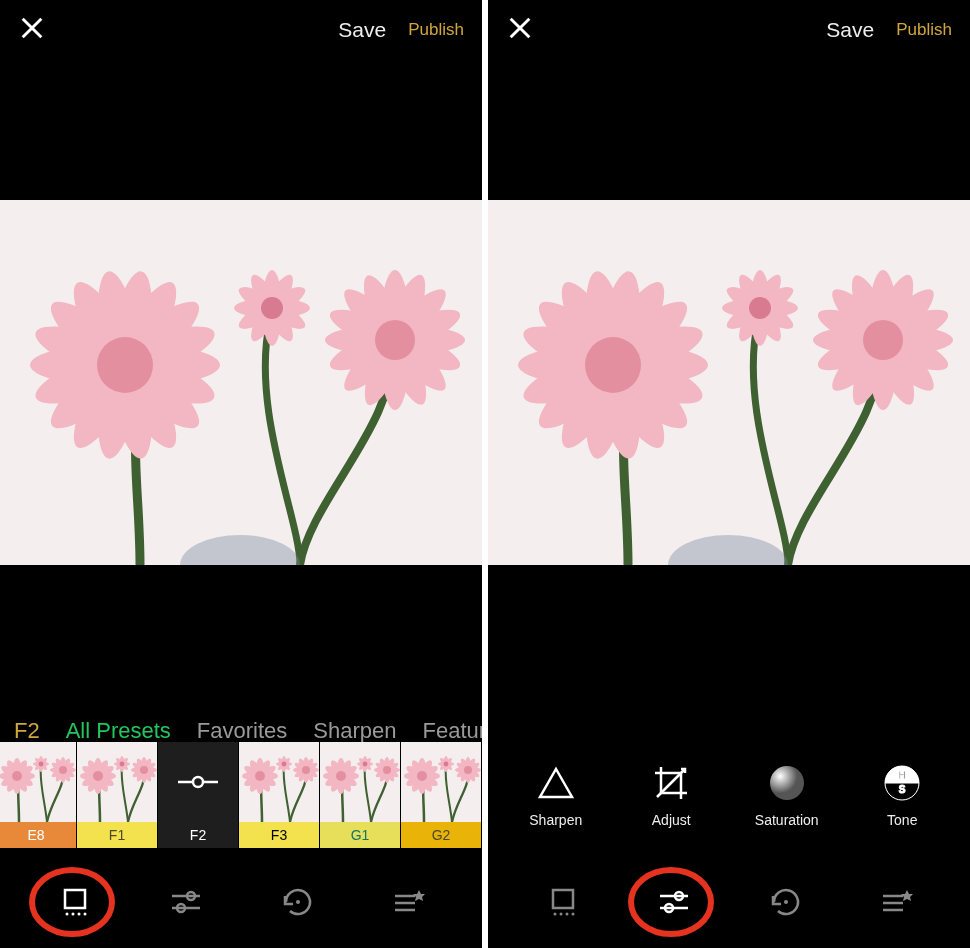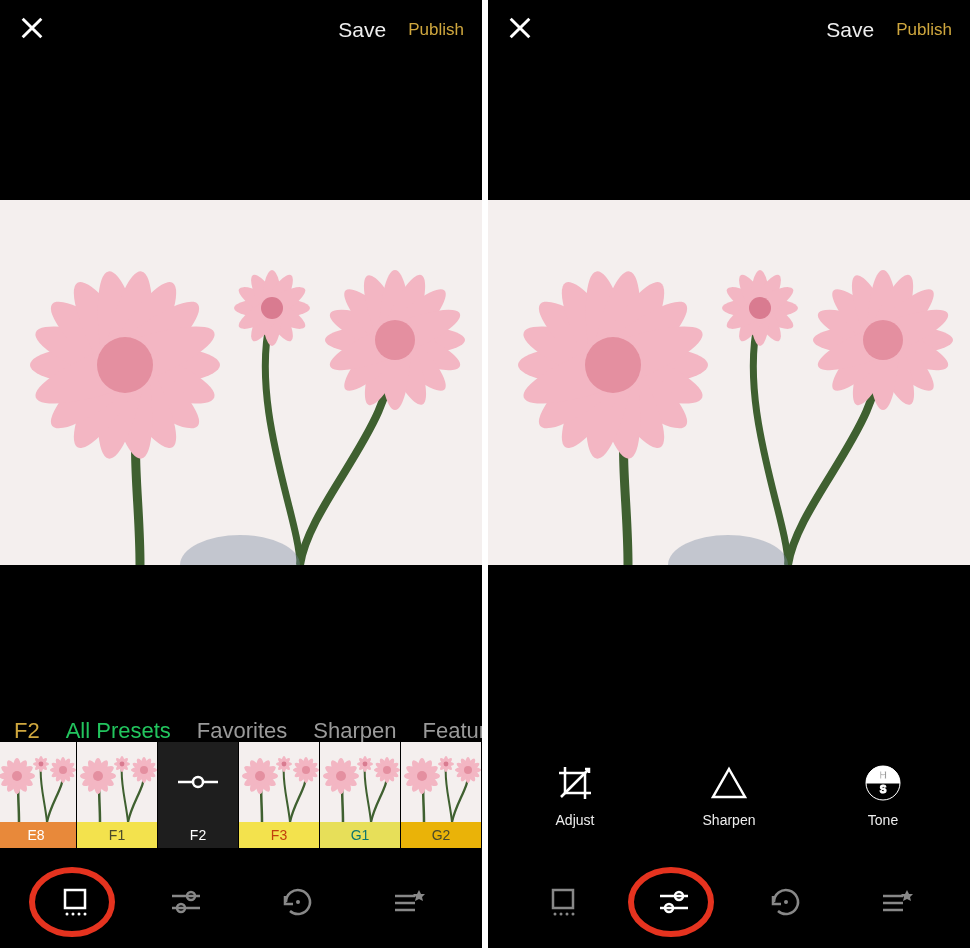--- a/index.html
+++ b/index.html
@@ -383,21 +383,21 @@
                 <ellipse rx="13" ry="3.5" transform="rotate(30)"></ellipse>
       <ellipse rx="13" ry="3.5" transform="rotate(60)"></ellipse>
                 <ellipse rx="13" ry="3.5" transform="rotate(90)"></ellipse>
       <ellipse rx="13" ry="3.5" transform="rotate(120)"></ellipse>
                 <ellipse rx="13" ry="3.5" transform="rotate(150)"></ellipse>
     </g>
               <circle r="4" fill="#e48fa0"></circle>
   </g>
 </svg>
         </div>
-    <div class="label" style="background:#f3e24d;color:#c2410c">F3</div>
+    <div class="label" style="background:#f3e24d;color:#000000">F3</div>
       </div>
       <div class="preset">
         <div class="thumb">
 <svg class="flower-sm" viewBox="0 0 82 80" preserveAspectRatio="xMidYMax slice">
   <rect width="82" height="80" fill="#f4efee"></rect>
   <path d="M24 80 C24 60 22 48 24 38" stroke="#3f6030" stroke-width="2.5" fill="none"></path>
   <path d="M52 80 C50 60 44 40 46 24" stroke="#3f6030" stroke-width="2" fill="none"></path>
   <path d="M52 80 C56 60 70 44 68 30" stroke="#3f6030" stroke-width="2.3" fill="none"></path>
   <g transform="translate(22,34)">
     <g fill="#f3b6c3">
@@ -578,35 +578,49 @@
         </g>
         <circle r="20" fill="#e48fa0"></circle>
       </g>
     </svg>
   </div>
 
   <div class="tools" id="tools-row">
       <div class="tool">
         <div class="ticon">
           <svg width="40" height="40" viewBox="0 0 40 40">
+            <path d="M20 6 L36 34 L4 34 Z" stroke-width="2.5"></path>
+          </svg>
+        </div>
+        <div>Sharpen</div>
+      </div>
+      <div class="tool">
+        <div class="ticon">
+          <svg width="40" height="40" viewBox="0 0 40 40">
             <path d="M10 4 L10 30 L36 30" stroke-width="2.5"></path>
             <path d="M4 10 L30 10 L30 36" stroke-width="2.5"></path>
             <line x1="6" y1="34" x2="34" y2="6" stroke-width="2.5"></line>
             <path d="M30 6 L34 6 L34 10" stroke-width="2.5"></path>
           </svg>
         </div>
         <div>Adjust</div>
       </div>
       <div class="tool">
         <div class="ticon">
-          <svg width="40" height="40" viewBox="0 0 40 40">
-            <path d="M20 6 L36 34 L4 34 Z" stroke-width="2.5"></path>
+          <svg width="38" height="38" viewBox="0 0 38 38">
+            <defs>
+              <radialGradient id="g1" cx="30%" cy="30%">
+                <stop offset="0%" stop-color="#fff"></stop>
+                <stop offset="100%" stop-color="#555"></stop>
+              </radialGradient>
+            </defs>
+            <circle cx="19" cy="19" r="17" fill="url(#g1)" stroke="none"></circle>
           </svg>
         </div>
-        <div>Sharpen</div>
+        <div>Saturation</div>
       </div>
       <div class="tool">
         <div class="ticon">
           <svg width="38" height="38" viewBox="0 0 38 38">
             <circle cx="19" cy="19" r="17" fill="#fff" stroke="none"></circle>
             <path d="M2 19 A17 17 0 0 1 36 19 Z" fill="#fff"></path>
             <path d="M2 19 A17 17 0 0 0 36 19 Z" fill="#000"></path>
             <text x="19" y="15" text-anchor="middle" font-size="10" font-weight="bold" fill="#000">H</text>
             <text x="19" y="29" text-anchor="middle" font-size="10" font-weight="bold" fill="#fff">S</text>
           </svg>

